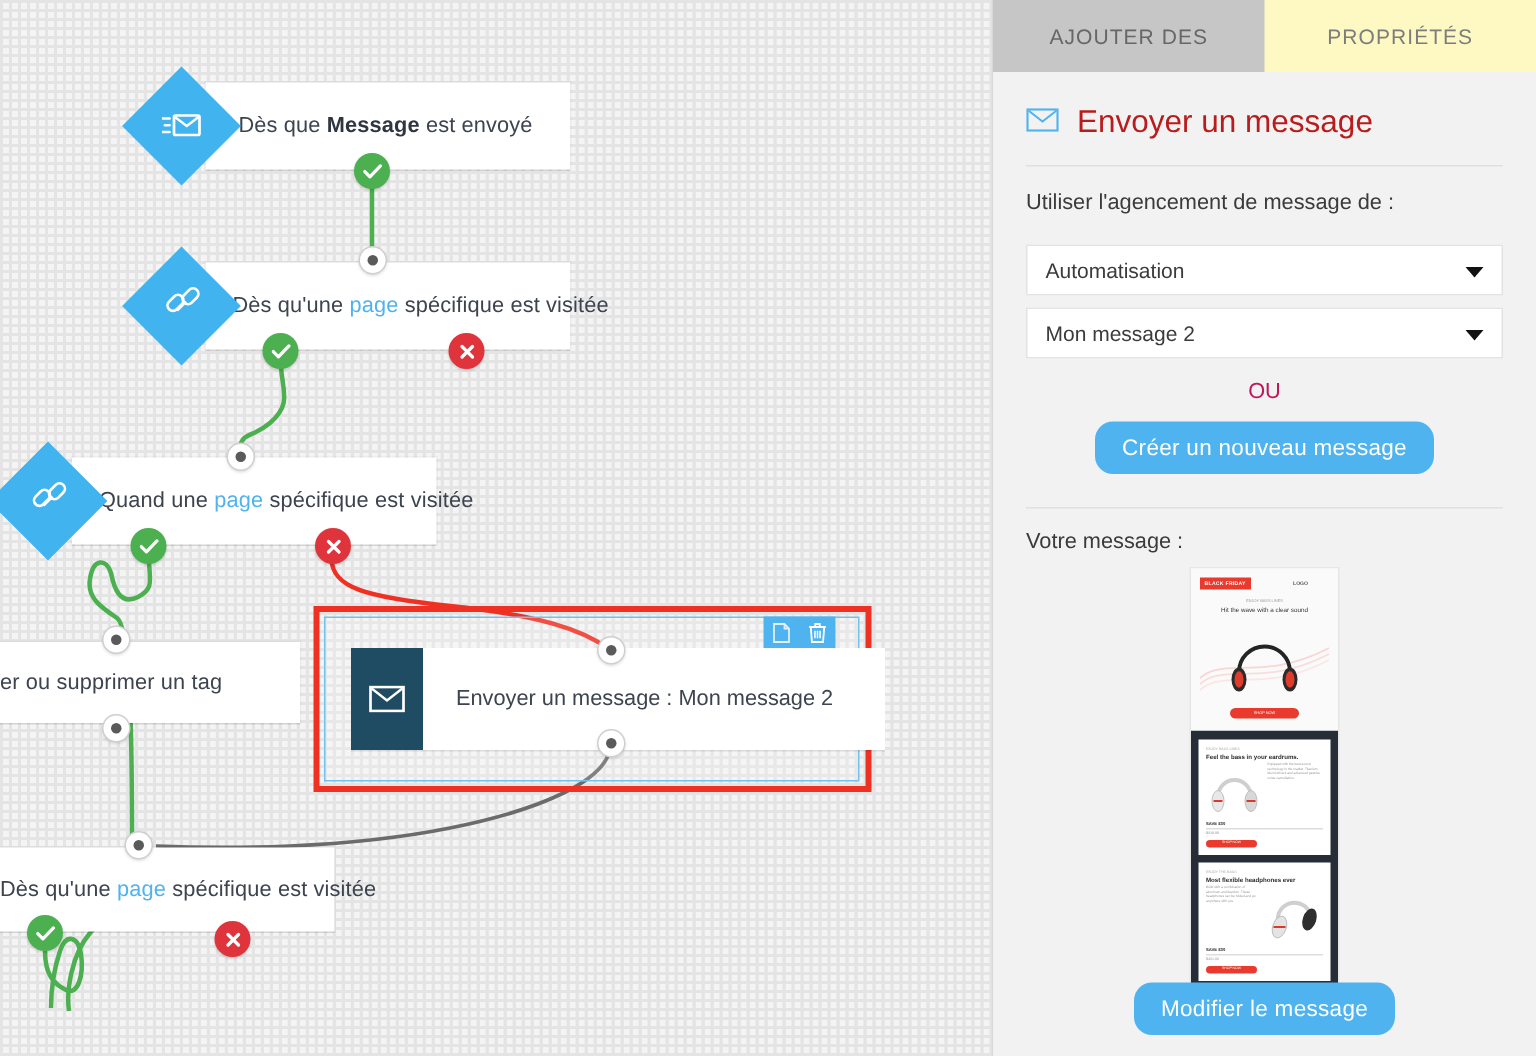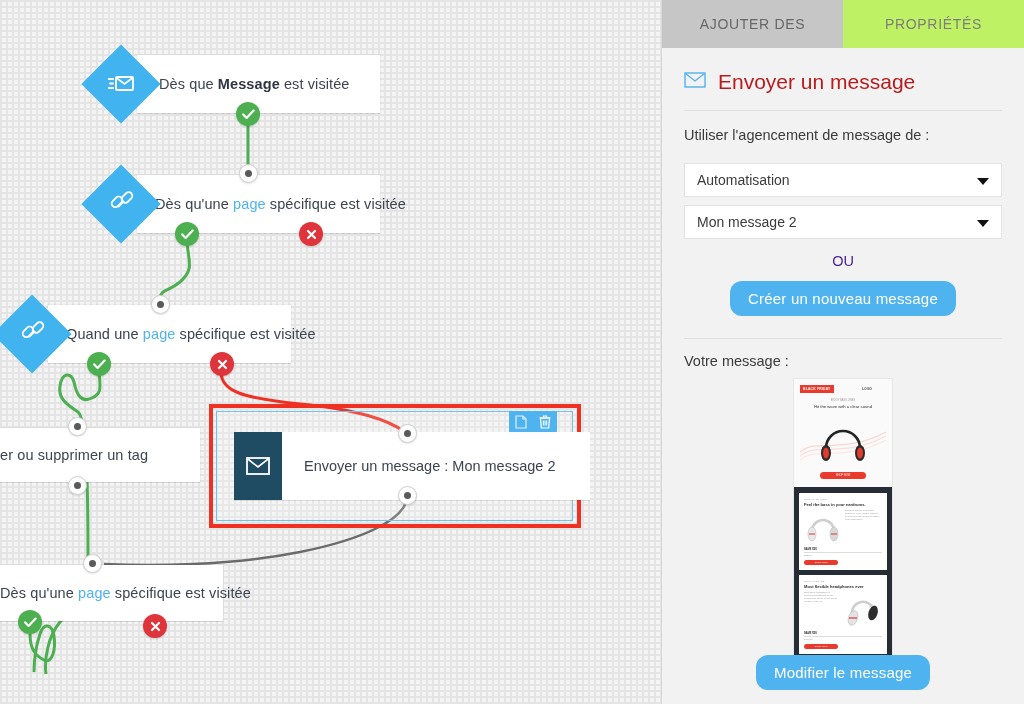--- a/index.html
+++ b/index.html
@@ -121,21 +121,21 @@
   #sel-toolbar svg { display:block; }
 
   
   #panel {
     position: relative;
     width: 363px; height: 704px;
     background: #f2f2f2;
     border-left: 1px solid #d8d8d8;
     display: flex; flex-direction: column;
   }
-  #tabs { display: flex; height: 48px; flex: 0 0 48px; background: #bef264; }
+  #tabs { display: flex; height: 48px; flex: 0 0 48px; background: #fef9c3; }
   .tab {
     flex: 1; display: flex; align-items: center; justify-content: center;
     font-size: 14px; color: #7d7d7d; letter-spacing: 0.7px;
     cursor: pointer; user-select: none;
   }
   .tab.active { background: #c6c6c6; color: #676767; }
 
   #panel-scroll { flex: 1; padding: 0 22px; overflow: hidden; position: relative; }
 
   .msg-head {
@@ -158,21 +158,21 @@
     cursor: pointer;
   }
   .caret {
     position: absolute; right: 12px; top: 50%;
     width: 0; height: 0; margin-top: -2px;
     border-left: 6px solid transparent;
     border-right: 6px solid transparent;
     border-top: 7px solid #111111;
   }
 
-  .or-text { text-align: center; font-size: 14.5px; color: #4c1d95; margin: 14px 0 12px 0; }
+  .or-text { text-align: center; font-size: 14.5px; color: #be185d; margin: 14px 0 12px 0; }
 
   .btn-primary {
     display: block; margin: 0 auto;
     background: #4fb3ef; color: #ffffff;
     border: none; border-radius: 12px;
     font-size: 15px; font-family: inherit;
     padding: 9px 18px; cursor: pointer;
     letter-spacing: 0.2px;
   }
 
@@ -238,21 +238,21 @@
       <path d="M221,372 C221,392 244,398 300,404 C360,410 388,420 405,432" stroke="#ef3124" stroke-width="3" fill="none"></path>
 
       <path d="M407,496 C407,520 360,540 300,552 C230,566 150,566 104,564" stroke="#6b6b6b" stroke-width="2.5" fill="none"></path>
 
       <path d="M30,634 C30,650 36,656 44,660 C52,664 56,650 54,636 C52,624 44,622 40,634 C36,646 34,660 34,672" stroke="#4caf50" stroke-width="3" fill="none"></path>
     </svg>
 
     <div class="node trig" style="left:137px; top:55px; width:243px; height:58px;">
       <div class="node-body">
         <span class="node-label" style="margin-left:22px;">
-          <span>Dès que </span><b>Message</b><span> est visitée</span>
+          <span>Dès que </span><b>Message</b><span> est envoyé</span>
         </span>
       </div>
     </div>
     <div class="diamond" style="left:93px; top:56px;">
       <svg width="26" height="22" viewBox="0 0 26 22" fill="none">
         <rect x="8" y="4" width="17" height="13" stroke="#ffffff" stroke-width="1.8" rx="1"></rect>
         <path d="M8.6 5 L16.5 11 L24.4 5" stroke="#ffffff" stroke-width="1.6" fill="none"></path>
         <path d="M0.5 6 H5" stroke="#ffffff" stroke-width="1.8" stroke-linecap="round"></path>
         <path d="M2 10.5 H5" stroke="#ffffff" stroke-width="1.8" stroke-linecap="round"></path>
         <path d="M0.5 15 H5" stroke="#ffffff" stroke-width="1.8" stroke-linecap="round"></path>

